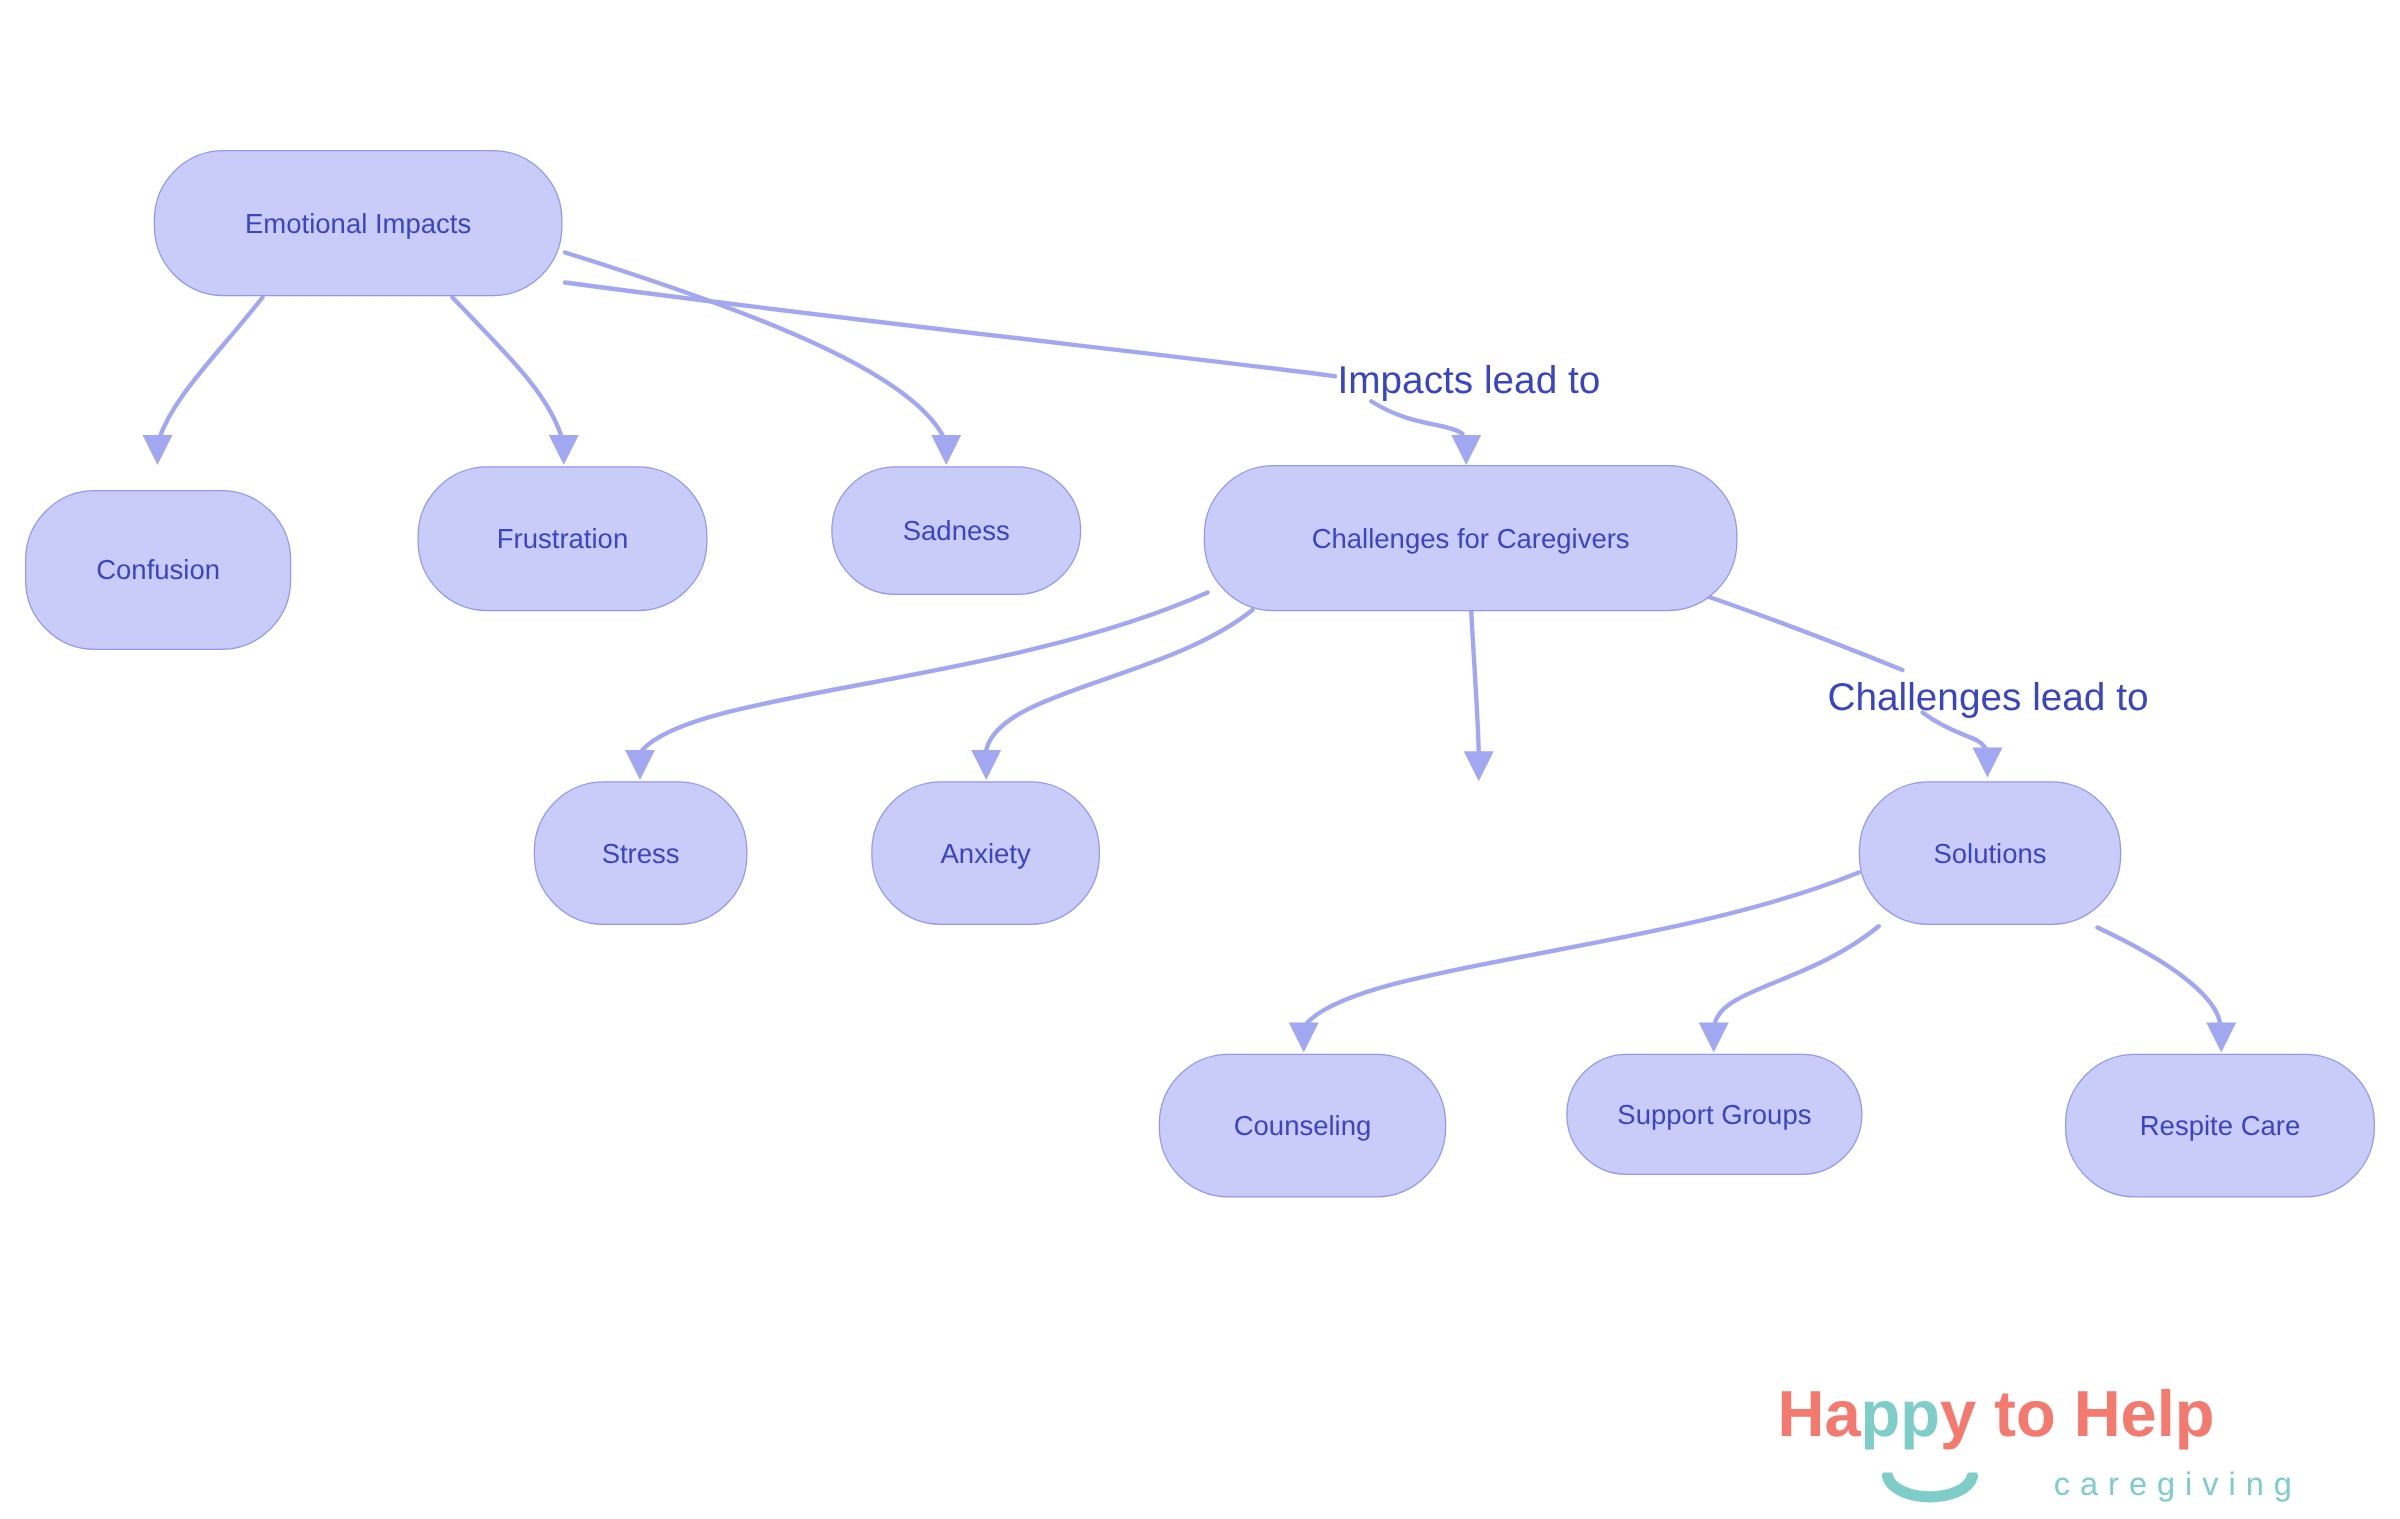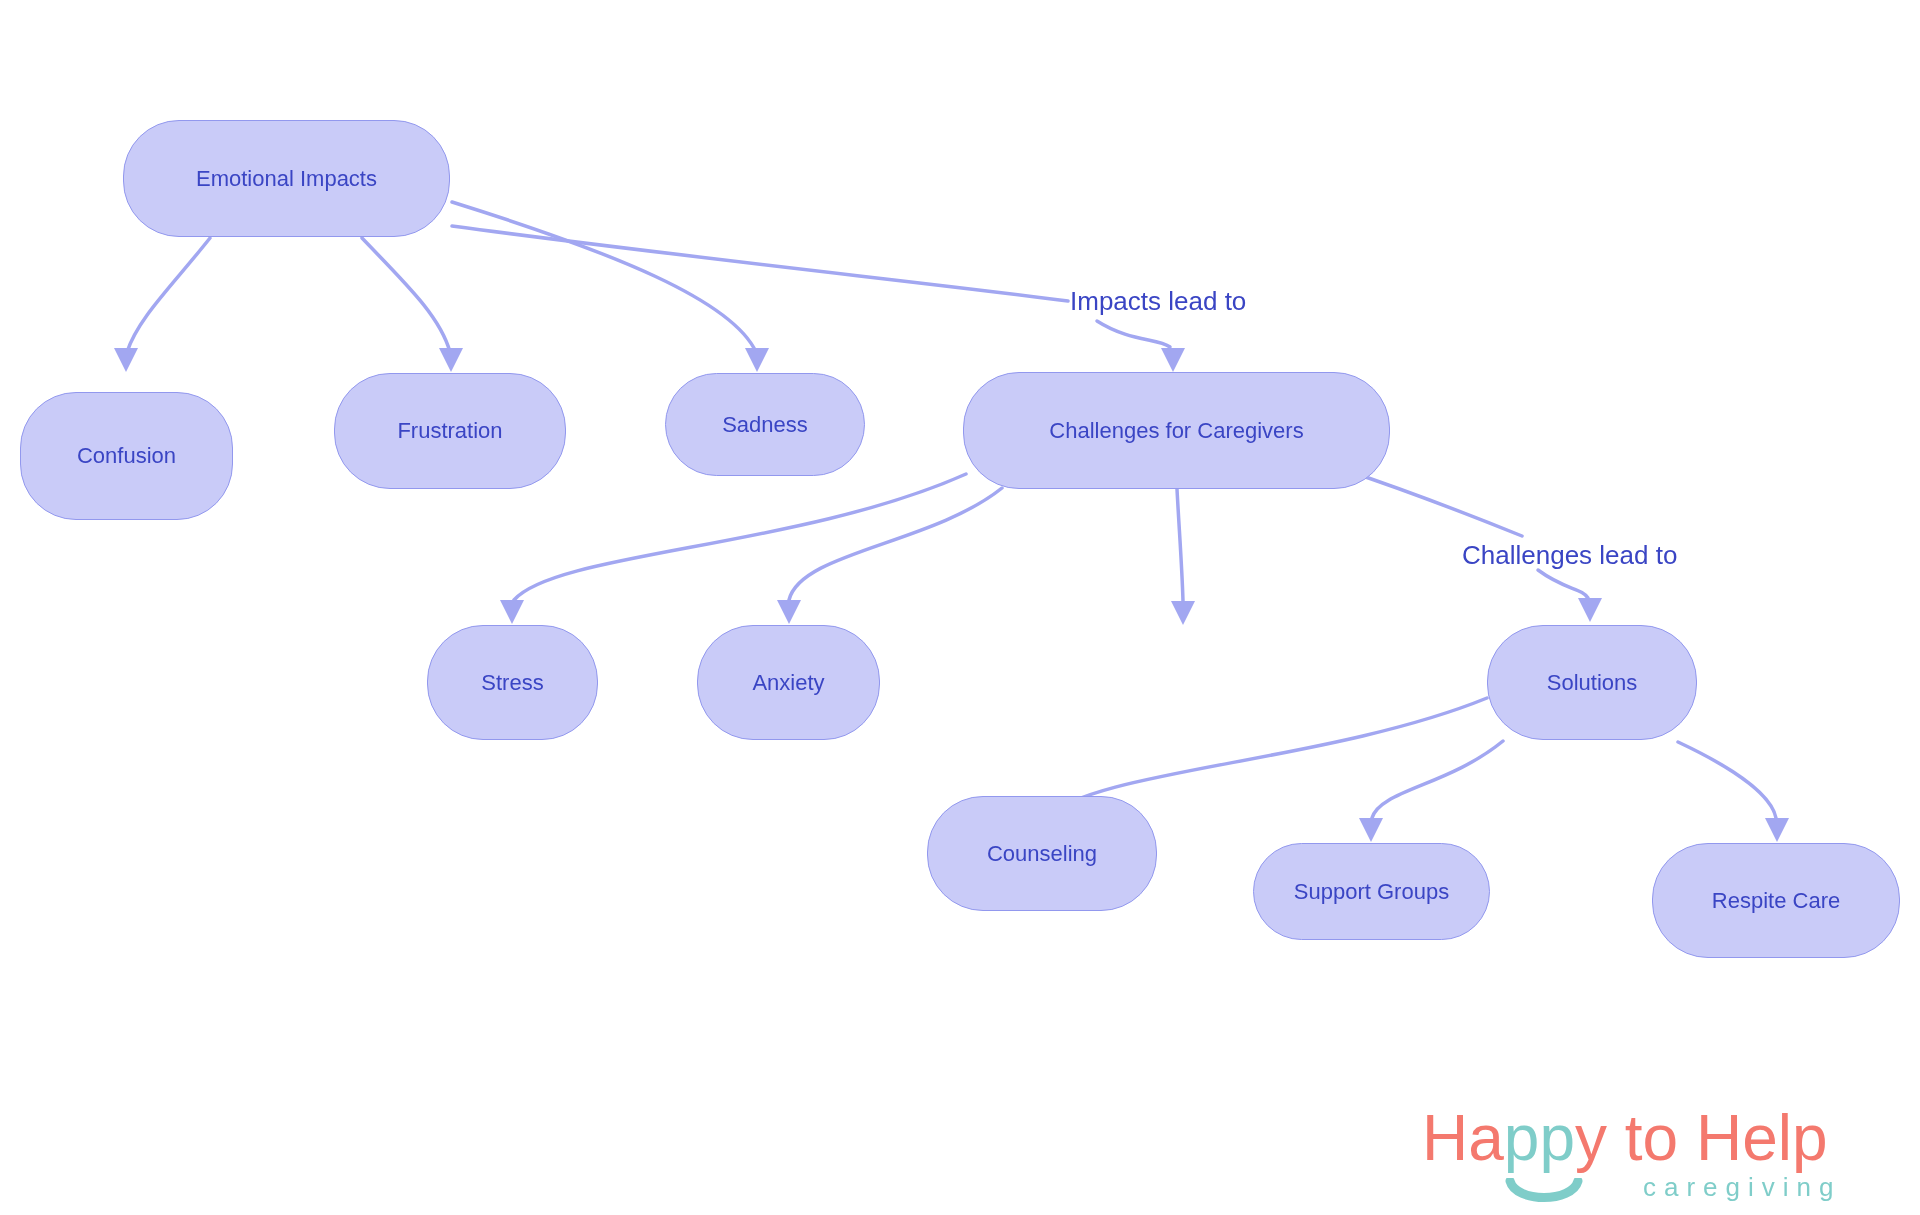--- a/index.html
+++ b/index.html
@@ -11,24 +11,24 @@
   .edge{fill:none;stroke:var(--edge,#a2a7f1);stroke-width:3.5;stroke-linecap:round;}
   .arrow{fill:var(--edge,#a2a7f1);}
   .node{
     position:absolute;display:flex;align-items:center;justify-content:center;
     background:var(--node-fill,#c9cbf8);
     border:1.5px solid var(--node-border,#9298ee);
     border-radius:56px;box-sizing:border-box;
     color:var(--node-text,#3a45c4);font-size:22px;text-align:center;
   }
   .edge-label{
-    position:absolute;color:var(--label-text,#3a45c4);font-size:26px;white-space:nowrap;
+    position:absolute;color:var(--label-text,#3a45c4);font-size:31px;white-space:nowrap;
   }
   .logo{position:absolute;left:1422px;top:1106px;width:460px;height:100px;}
-  .logo-main{font-size:64px;font-weight:normal;line-height:1;white-space:nowrap;letter-spacing:0px;}
+  .logo-main{font-size:52px;font-weight:bold;line-height:1;white-space:nowrap;letter-spacing:0px;}
   .logo-coral{color:var(--logo-coral,#f4796e);}
   .logo-teal{color:var(--logo-teal,#7fcdc9);}
   .logo-smile{position:absolute;left:82px;top:72px;}
   .logo-tagline{
     position:absolute;left:221px;top:66px;font-size:26px;letter-spacing:8px;
     color:var(--logo-teal,#7fcdc9);white-space:nowrap;
   }
 </style>
 </head>
 <body>
@@ -89,21 +89,21 @@
   </div>
   <div class="node" style="left:427px;top:625px;width:171px;height:115px;">
     <span>Stress</span>
   </div>
   <div class="node" style="left:697px;top:625px;width:183px;height:115px;">
     <span>Anxiety</span>
   </div>
   <div class="node" style="left:1487px;top:625px;width:210px;height:115px;">
     <span>Solutions</span>
   </div>
-  <div class="node" style="left:927px;top:796px;width:230px;height:115px;">
+  <div class="node" style="left:927px;top:843px;width:230px;height:115px;">
     <span>Counseling</span>
   </div>
   <div class="node" style="left:1253px;top:843px;width:237px;height:97px;">
     <span>Support Groups</span>
   </div>
   <div class="node" style="left:1652px;top:843px;width:248px;height:115px;">
     <span>Respite Care</span>
   </div>
 
   <div class="edge-label" style="left:1070px;top:286px;">Impacts lead to</div>

